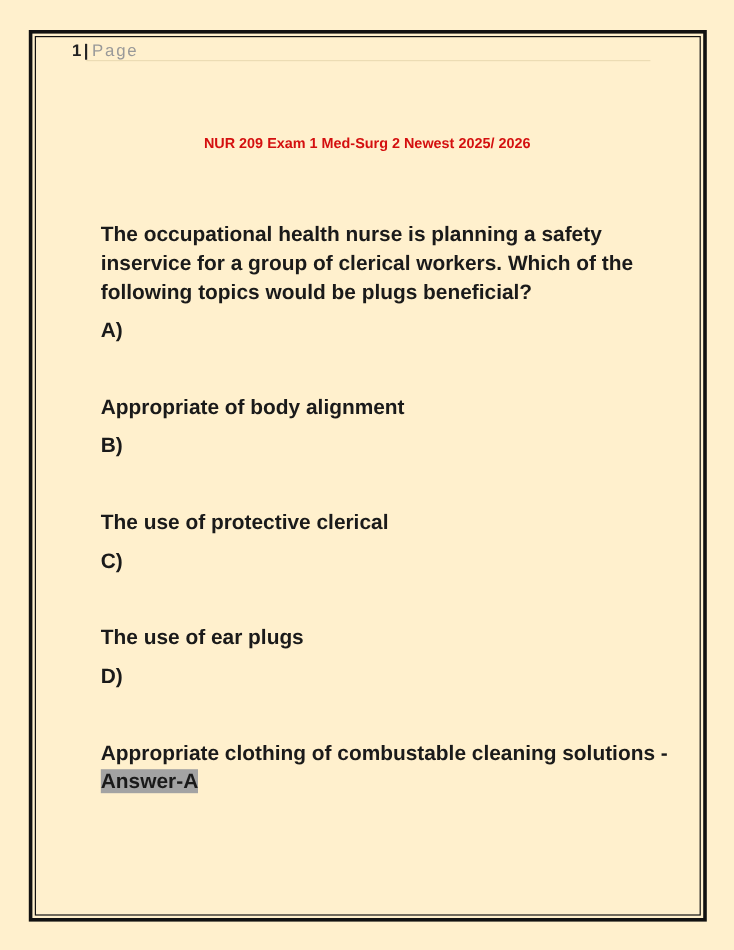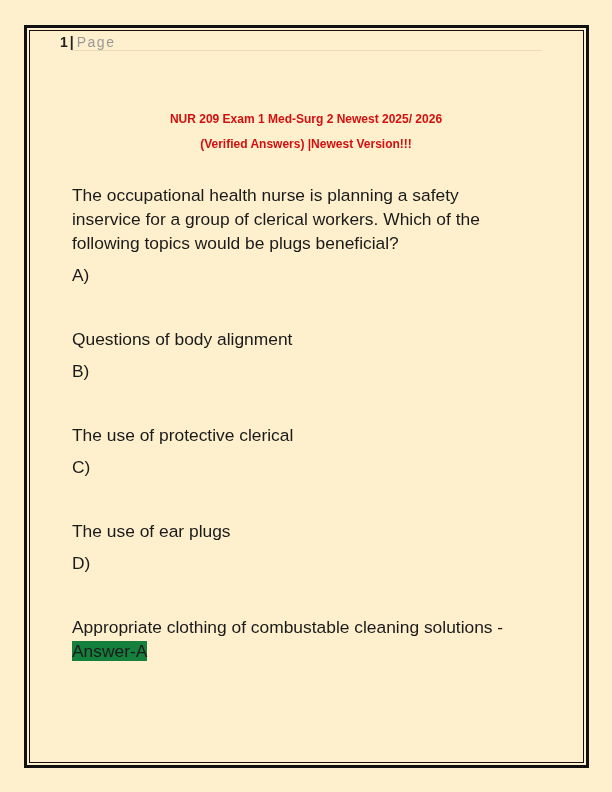--- a/index.html
+++ b/index.html
@@ -34,47 +34,46 @@
   .title {
     position: absolute; left: 60px; top: 71px; width: 492px;
     text-align: center; color: #d40f0f;
     font-weight: bold; font-size: 12px; line-height: 24.5px; margin-top: 36px;
   }
   .title div { white-space: nowrap; }
   .content {
     position: absolute; left: 72px; top: 0; width: 470px;
     font-size: 17.4px;
   }
-  .line { position: absolute; left: 0; white-space: nowrap; line-height: 24px; }
-  .highlight { background: #15803d; }
+  .line { position: absolute; left: 12px; white-space: nowrap; line-height: 24px; font-weight: bold; }
+  .highlight { background: #a3a3a3; }
 </style>
 </head>
 <body>
 
 <div class="frame-outer">
   <div class="frame-inner"></div>
 </div>
 
 <div class="page-header">
   <span class="num">1</span><span class="sep">|</span><span>Page</span>
 </div>
 <div class="header-rule"></div>
 
 <div class="title">
   <div>NUR 209 Exam 1 Med-Surg 2 Newest 2025/ 2026</div>
-  <div>(Verified Answers) |Newest Version!!!</div>
 </div>
 
 <div class="content">
   <div class="line" style="top:183px">The occupational health nurse is planning a safety</div>
   <div class="line" style="top:207px">inservice for a group of clerical workers. Which of the</div>
   <div class="line" style="top:231px">following topics would be plugs beneficial?</div>
 
   <div class="line" style="top:263px">A)</div>
-  <div class="line" style="top:327px">Questions of body alignment</div>
+  <div class="line" style="top:327px">Appropriate of body alignment</div>
 
   <div class="line" style="top:359px">B)</div>
   <div class="line" style="top:423px">The use of protective clerical</div>
 
   <div class="line" style="top:455px">C)</div>
   <div class="line" style="top:519px">The use of ear plugs</div>
 
   <div class="line" style="top:551px">D)</div>
   <div class="line" style="top:615px">Appropriate clothing of combustable cleaning solutions -</div>
 

